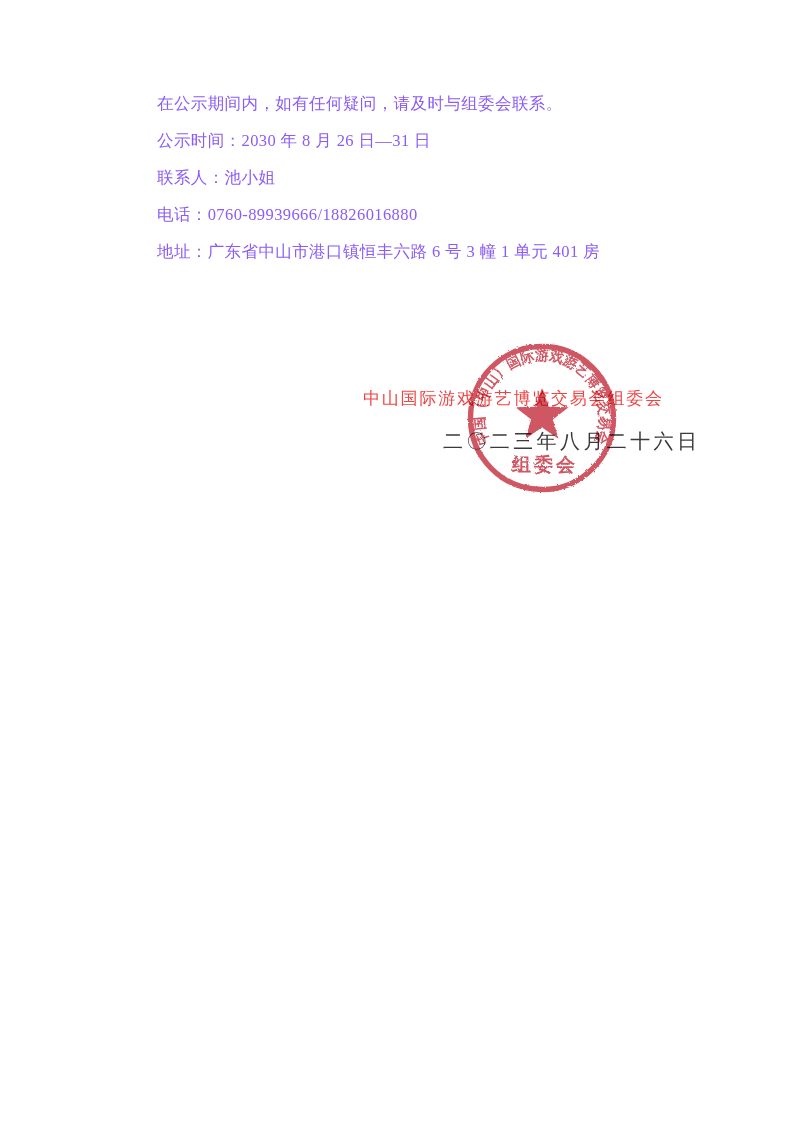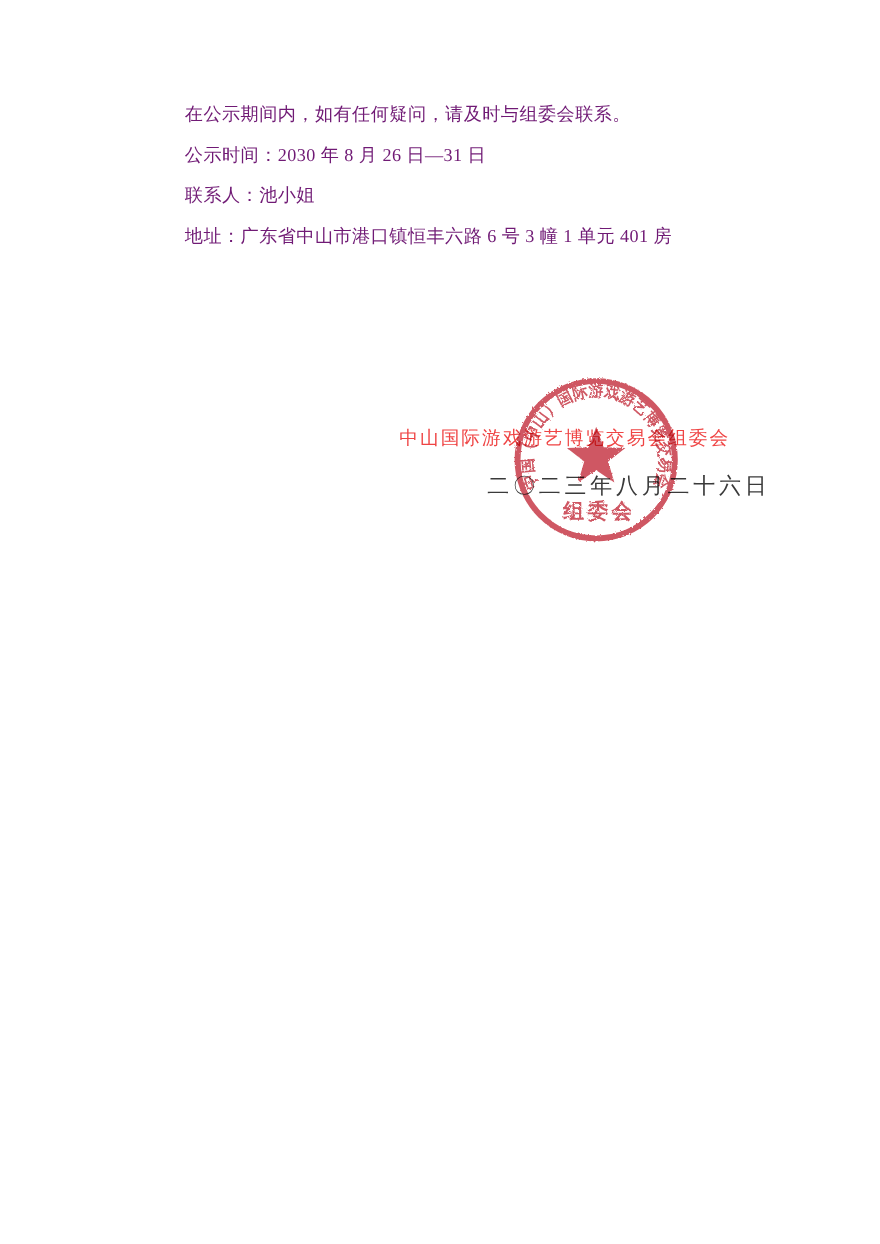--- a/index.html
+++ b/index.html
@@ -11,22 +11,21 @@
     overflow: hidden;
   }
   .page {
     position: absolute; inset: 0;
     background: #ffffff;
   }
   .body-text {
     position: absolute;
     left: 157px; top: 85px;
     width: 560px;
-    color: #701a75;
-    margin-left: 11px;
+    color: #8b5cf6;
   }
   .body-text p {
     font-size: 16.5px;
     line-height: 37px;
     height: 37px;
     white-space: nowrap;
     letter-spacing: 0.4px;
   }
   .signature-org {
     position: absolute;
@@ -56,20 +55,21 @@
 </style>
 </head>
 <body>
 
 <div class="page">
 
   <div class="body-text">
     <p>在公示期间内，如有任何疑问，请及时与组委会联系。</p>
     <p>公示时间：2030 年 8 月 26 日—31 日</p>
     <p>联系人：池小姐</p>
+    <p>电话：0760-89939666/18826016880</p>
     <p>地址：广东省中山市港口镇恒丰六路 6 号 3 幢 1 单元 401 房</p>
   </div>
 
   <div class="signature-org">中山国际游戏游艺博览交易会组委会</div>
 
   <div class="signature-date">二〇二三年八月二十六日</div>
 
   <div class="seal">
     <svg viewBox="0 0 160 164" xmlns="http://www.w3.org/2000/svg">
       <defs>

